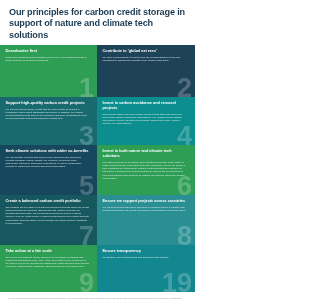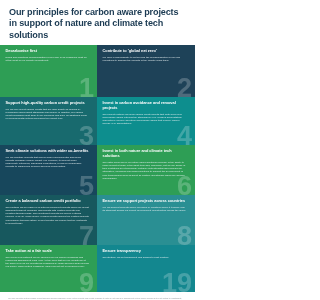--- a/index.html
+++ b/index.html
@@ -89,21 +89,21 @@
     line-height: 2.75px;
     text-align: left;
   }
 </style>
 </head>
 <body>
 
 <div id="page">
 
   <div class="title-block">
-    <div class="page-title" style="color: rgb(27, 58, 82);">Our principles for carbon aware projects in support of nature and climate tech solutions</div>
+    <div class="page-title" style="color: rgb(27, 58, 82);">Our principles for carbon credit storage in support of nature and climate tech solutions</div>
   </div>
 
   <div class="grid">
 
     <div class="card r1" style="background: rgb(46, 158, 85);">
       <div class="card-head">Decarbonise first</div>
       <div class="card-body">Rapid and ambitious decarbonisation of our own GHG emissions must be at the heart of our climate commitment.</div>
       <div class="card-num">1</div>
     </div>
 

